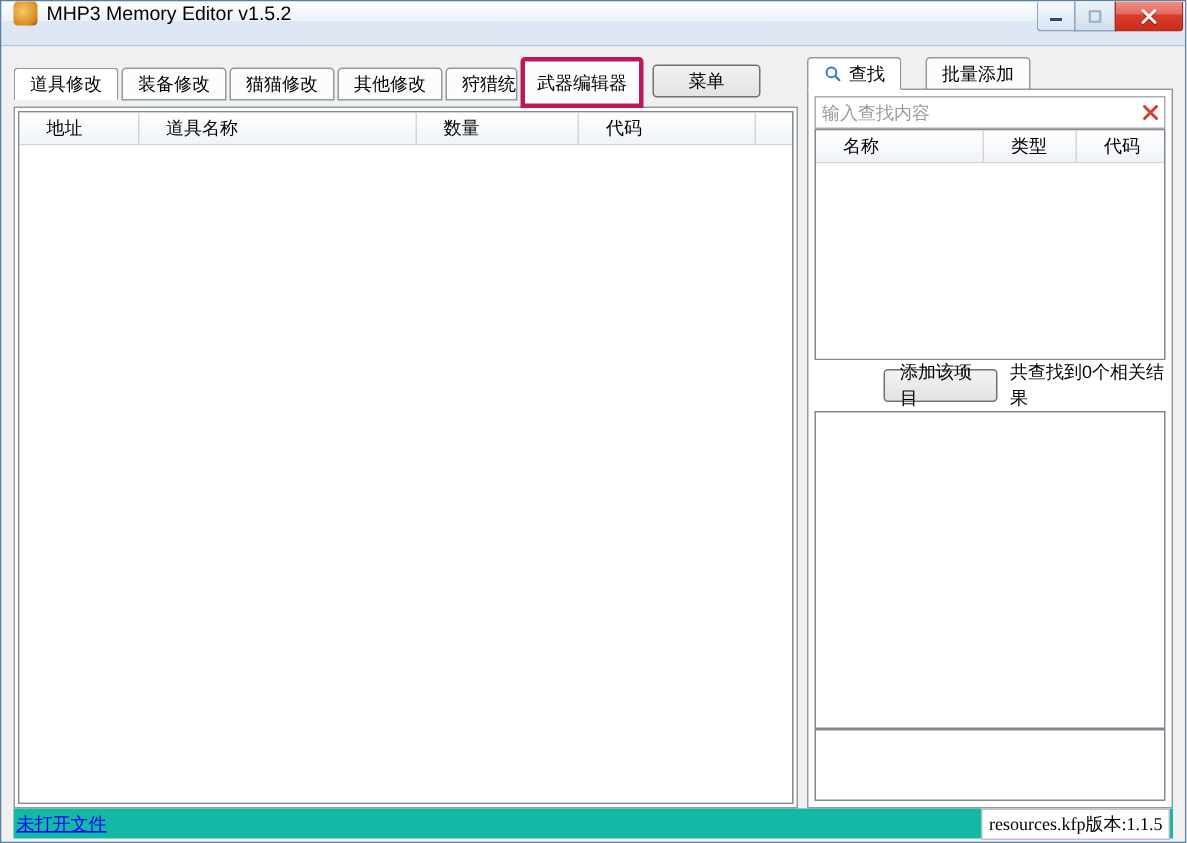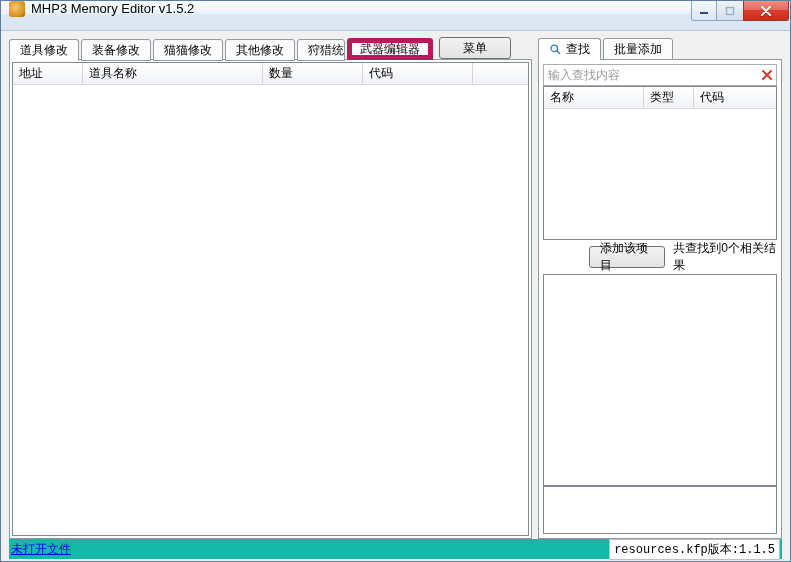--- a/index.html
+++ b/index.html
@@ -95,23 +95,23 @@
     top: 2px;
     white-space: nowrap;
   }
   .tab.active {
     background: #fff;
     border-bottom-color: #fff;
     z-index: 2;
   }
   .tab.trunc { padding-right:4px; overflow:hidden; max-width:48px;}
   .weapon-tab {
-    height: 22px;
+    height: 34px;
     padding: 0 8px;
-    border: 5px solid #be185d;
+    border: 3px solid #be185d;
     background: #fcfcfe;
     display:flex;align-items:center;
     position:relative; top:1px;
     border-top-left-radius:3px;border-top-right-radius:3px;
     margin-right:6px;
   }
   .menu-btn {
     height: 22px;
     width: 72px;
     border: 1px solid #707070;
@@ -140,33 +140,34 @@
     height:22px;
     background: linear-gradient(to bottom,#fff,#f0f3f7);
     border-bottom:1px solid #d5d5d5;
   }
   .gh {
     border-right:1px solid #d5d5d5;
     display:flex;align-items:center;
     padding:0 6px;
     color:#000;
     white-space:nowrap;
+    margin-left:12px;
   }
   .grid-body { flex:1; background:#fff; }
 
   .right-pane {
     width: 244px;
     display:flex;flex-direction:column;
   }
   .rtabs { display:flex; }
   .rtab {
     height:22px;padding:0 10px;
     border:1px solid #919b9c;background:#fcfcfe;
     border-top-left-radius:3px;border-top-right-radius:3px;
-    margin-right:2px;
+    margin-right:16px;
     display:flex;align-items:center;gap:4px;
     position:relative;top:1px;
   }
   .rtab.active { background:#fff;border-bottom-color:#fff;z-index:2;}
   .mag-icon { width:13px;height:13px; }
   .rbody {
     flex:1;
     border:1px solid #919b9c;background:#fff;
     padding:4px;
     display:flex;flex-direction:column;
@@ -212,21 +213,21 @@
   }
 
   .statusbar {
     height:20px;
     display:flex;align-items:center;justify-content:space-between;
     padding:0 2px;
     background:#14b8a6;
   }
   .status-link { color:#0000ee;text-decoration:underline;cursor:default; }
   .status-right {
-    font-family: Liberation Mono, monospace;
+    font-family: Liberation Serif, serif;
     font-size:12px;
     background:#fff;
     border:1px solid #c0c0c0;
     padding:1px 4px;
   }
 </style>
 </head>
 <body>
 
 <div class="window">

